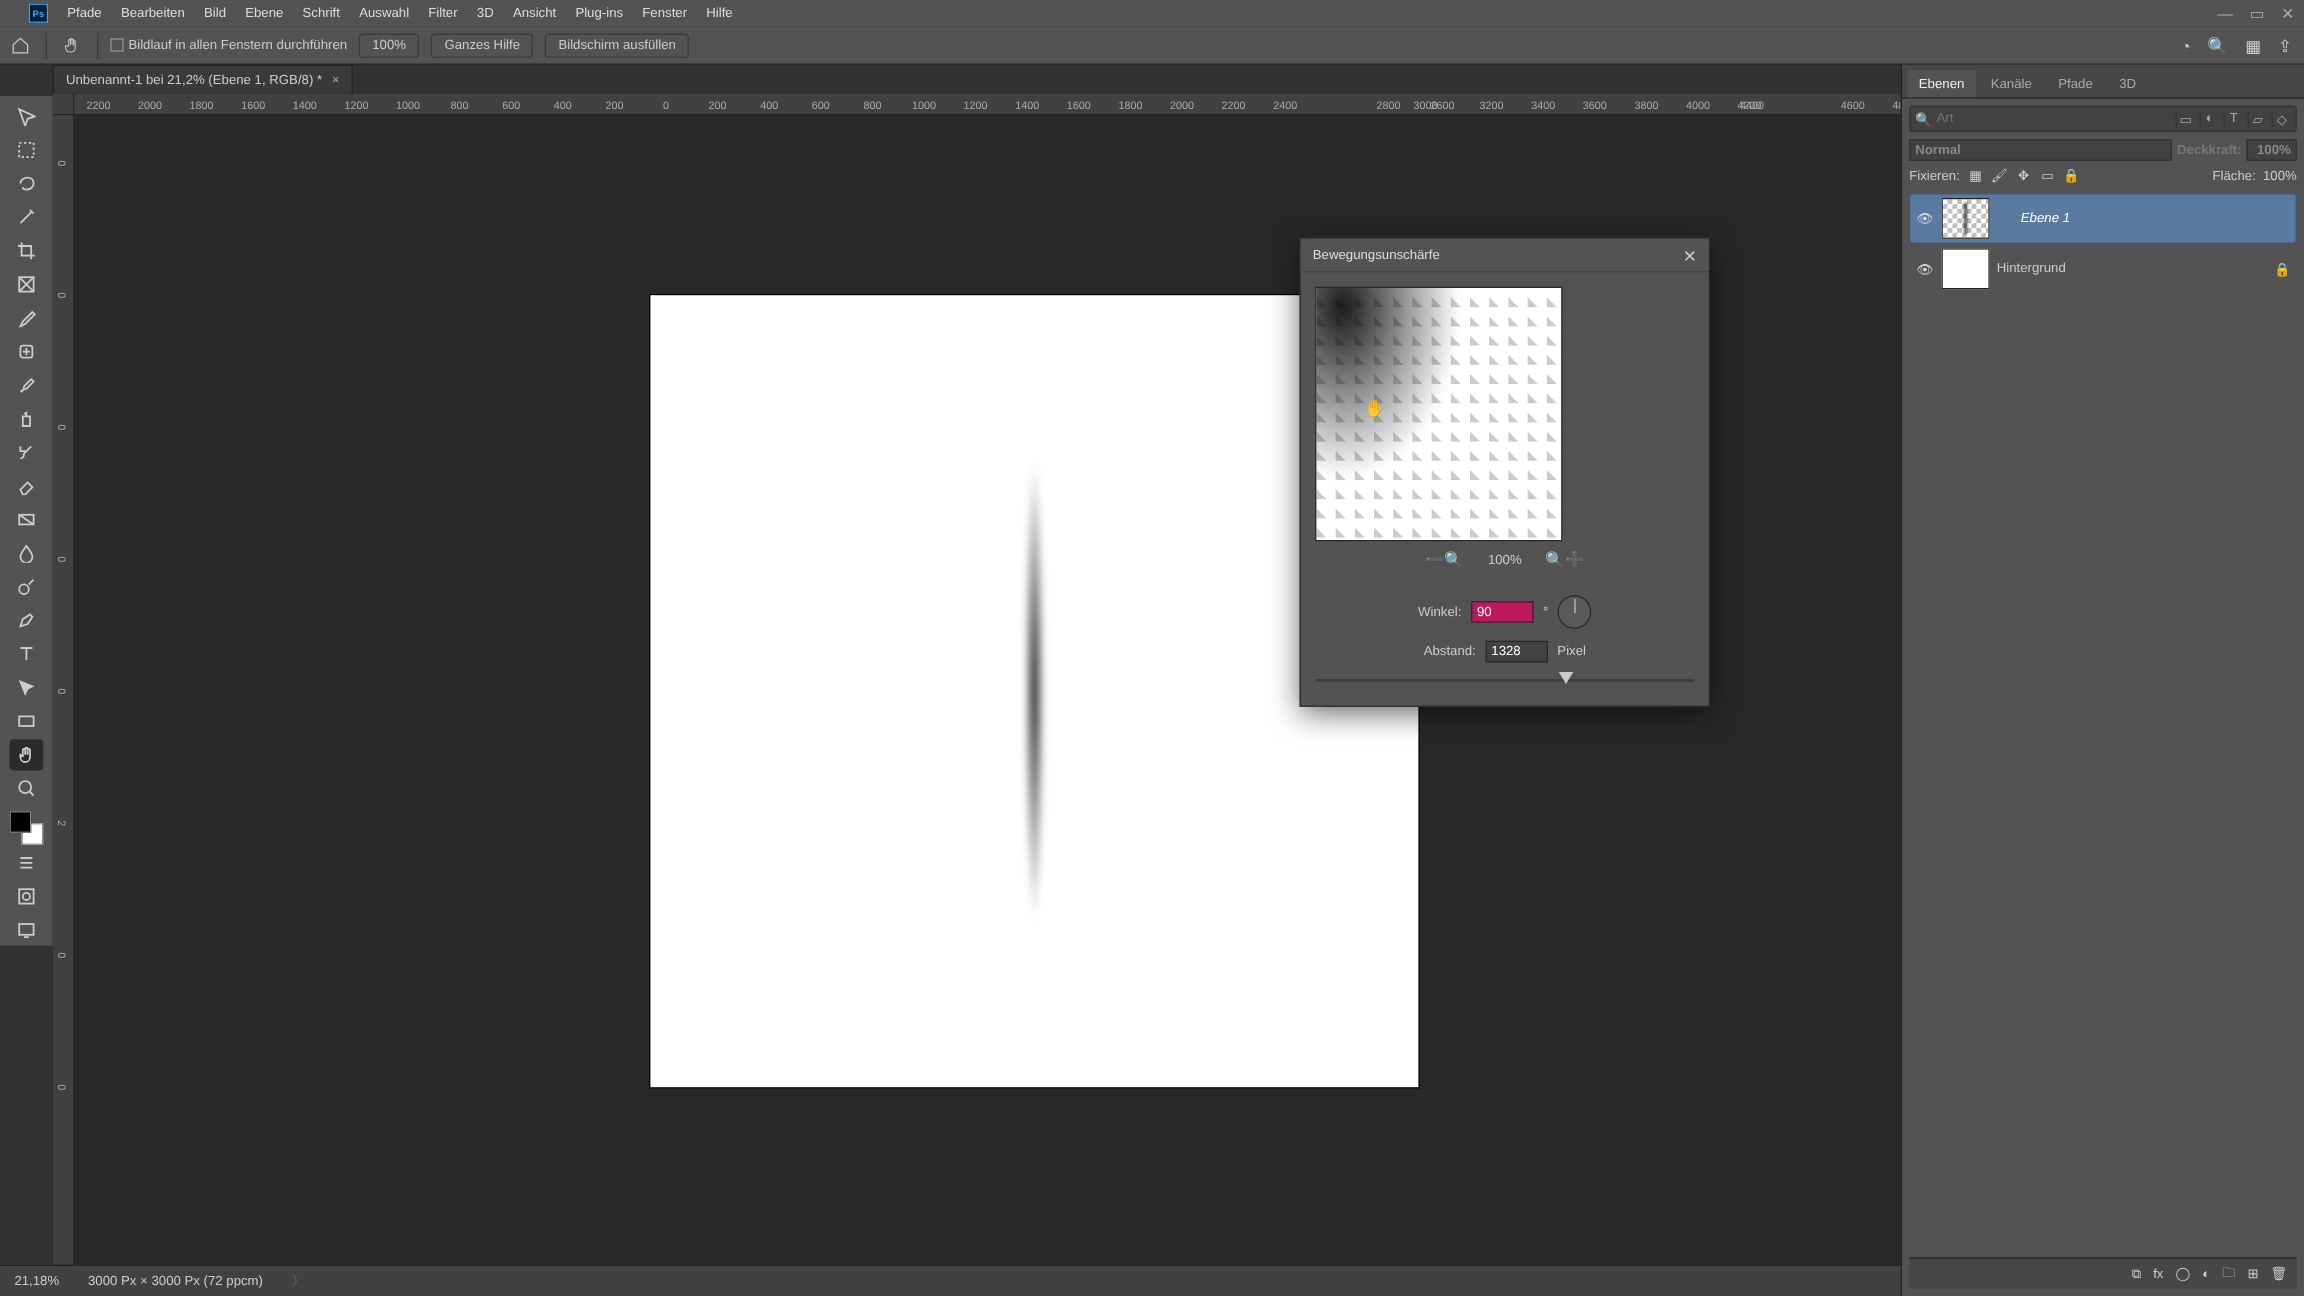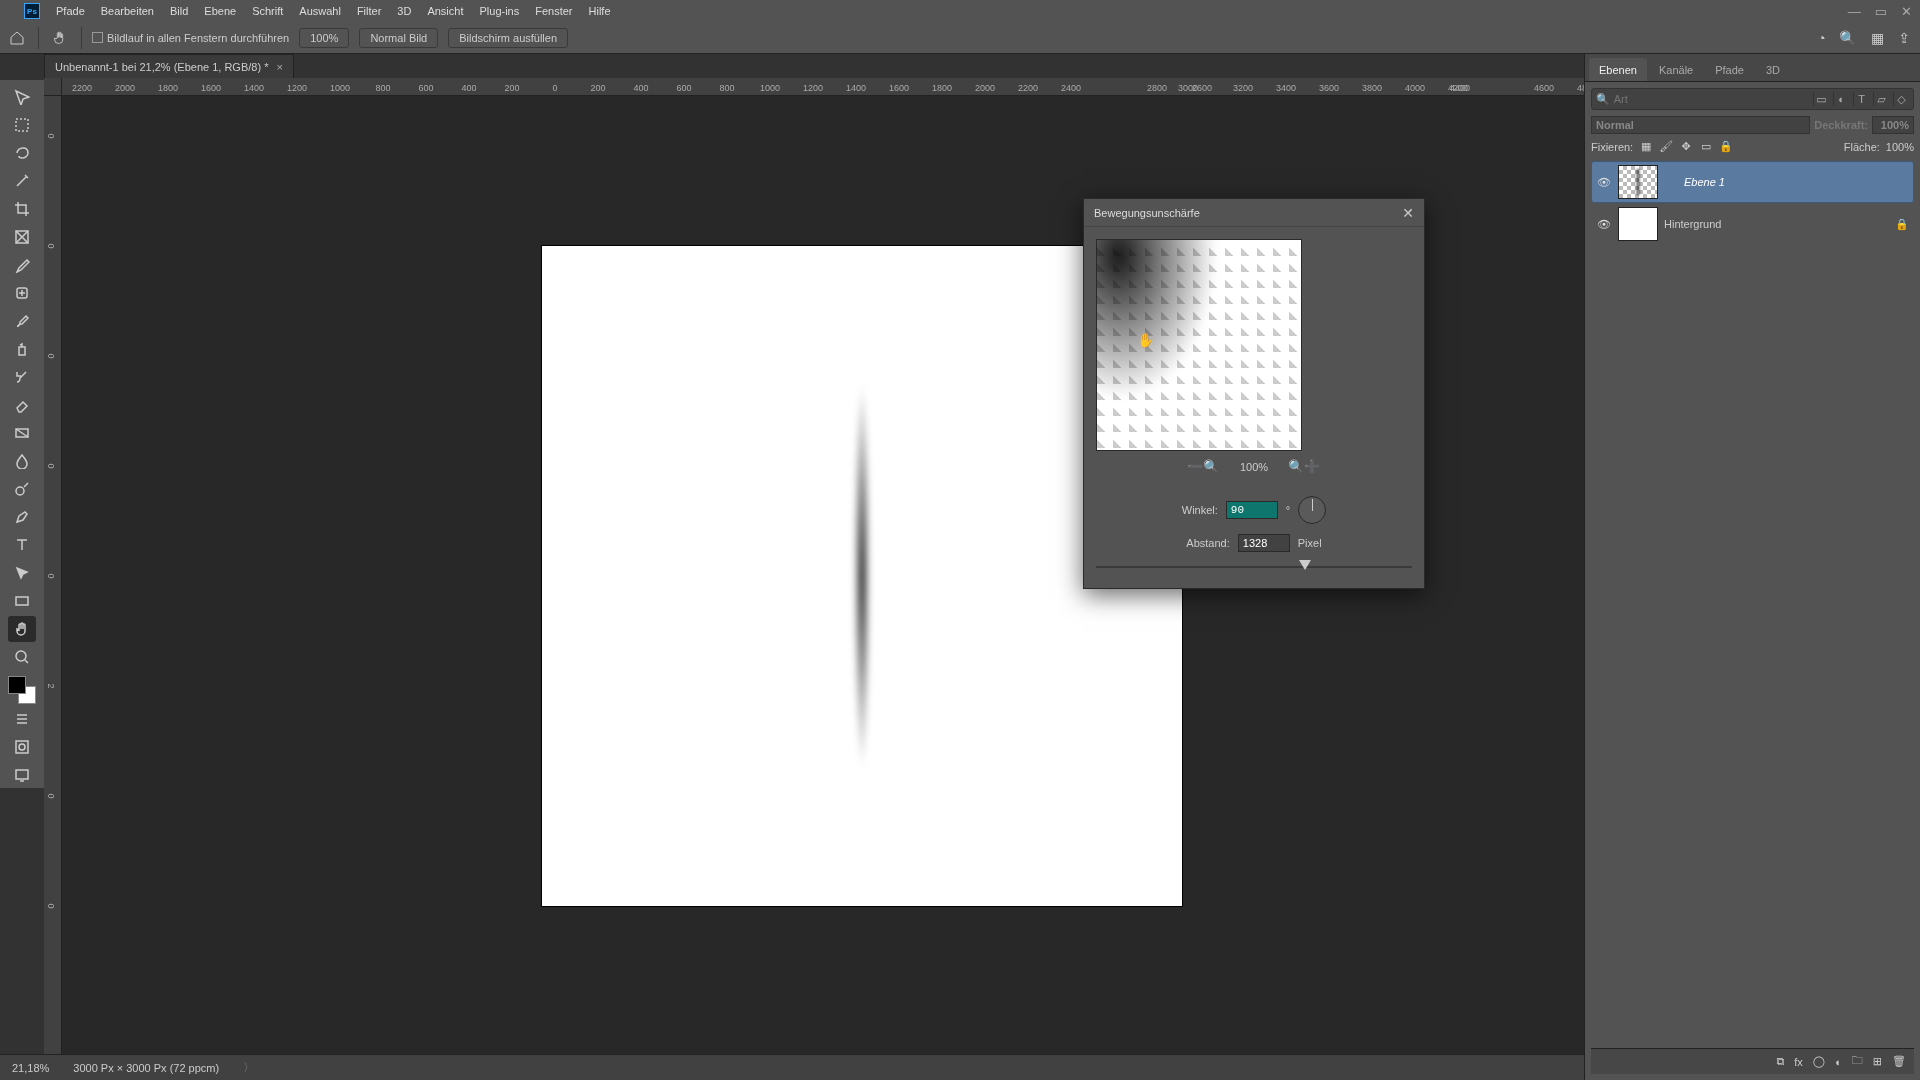--- a/index.html
+++ b/index.html
@@ -95,21 +95,21 @@
 .dialog .zoom-row .zbtn { cursor: pointer; color: #ccc; font-size: 13px; }
 .dialog .btn-col { width: 96px; display: flex; flex-direction: column; gap: 8px; }
 .dialog .dbtn { padding: 5px 0; text-align: center; border: 1px solid #2a2a2a; border-radius: 12px; background: #5a5a5a; cursor: pointer; }
 .dialog .dbtn.primary { border-color: #6fa8dc; box-shadow: 0 0 0 1px #2e6da4 inset; }
 .dialog .chk-row { display: flex; align-items: center; gap: 6px; margin-top: 4px; }
 .dialog .chk-row .chkbx { width: 12px; height: 12px; border: 1px solid #2a2a2a; background: #3d6a9c; display: flex; align-items: center; justify-content: center; font-size: 9px; color: #fff; }
 .dialog .params { padding: 0 12px 14px 12px; }
 .dialog .param-row { display: flex; align-items: center; gap: 8px; margin-top: 10px; justify-content: center; }
 .dialog .param-row label { color: #ccc; }
 .dialog .param-row .num-in { width: 52px; background: #424242; border: 1px solid #2a2a2a; padding: 2px 4px; color: #fff; text-align: left; }
-.dialog .param-row .num-in.sel { background: #0f766e; color: #fff; font-family: Liberation Mono, monospace; }
+.dialog .param-row .num-in.sel { background: #be185d; color: #fff; }
 .dialog .angle-dial { width: 28px; height: 28px; border: 1px solid #2a2a2a; border-radius: 50%; background: #5a5a5a; position: relative; }
 .dialog .angle-dial .needle { position: absolute; left: 50%; top: 2px; width: 1px; height: 12px; background: #ccc; transform-origin: bottom center; }
 .dialog .slider { position: relative; height: 16px; margin-top: 6px; }
 .dialog .slider .track { position: absolute; top: 50%; left: 0; right: 0; height: 2px; background: #3a3a3a; }
 .dialog .slider .thumb { position: absolute; top: 2px; left: 66%; width: 0; height: 0; border-left: 6px solid transparent; border-right: 6px solid transparent; border-top: 10px solid #ccc; transform: translateX(-50%); }
 </style>
 </head>
 <body>
 
 <div class="menu-bar">
@@ -146,21 +146,21 @@
     <svg viewBox="0 0 24 24" width="16" height="16">
         <path d="M8 12V5a1 1 0 012 0v6V4a1 1 0 012 0v7V5a1 1 0 012 0v7V7a1 1 0 012 0v8a5 5 0 01-5 5h-2a5 5 0 01-5-5v-3l2 1z" fill="none" stroke="#ccc" stroke-width="1.3"></path>
       </svg>
   </div>
   <div class="sep"></div>
   <div class="chk-label">
     <span class="chk"></span>
     <span>Bildlauf in allen Fenstern durchführen</span>
   </div>
   <div class="btn">100%</div>
-  <div class="btn">Normal Bild</div>
+  <div class="btn">Ganzes Hilfe</div>
   <div class="btn">Bildschirm ausfüllen</div>
   <div class="right-icons">
     <span>◔</span>
     <span>🔍</span>
     <span>▦</span>
     <span>⇪</span>
   </div>
 </div>
 
 <div class="doc-tab-bar">

